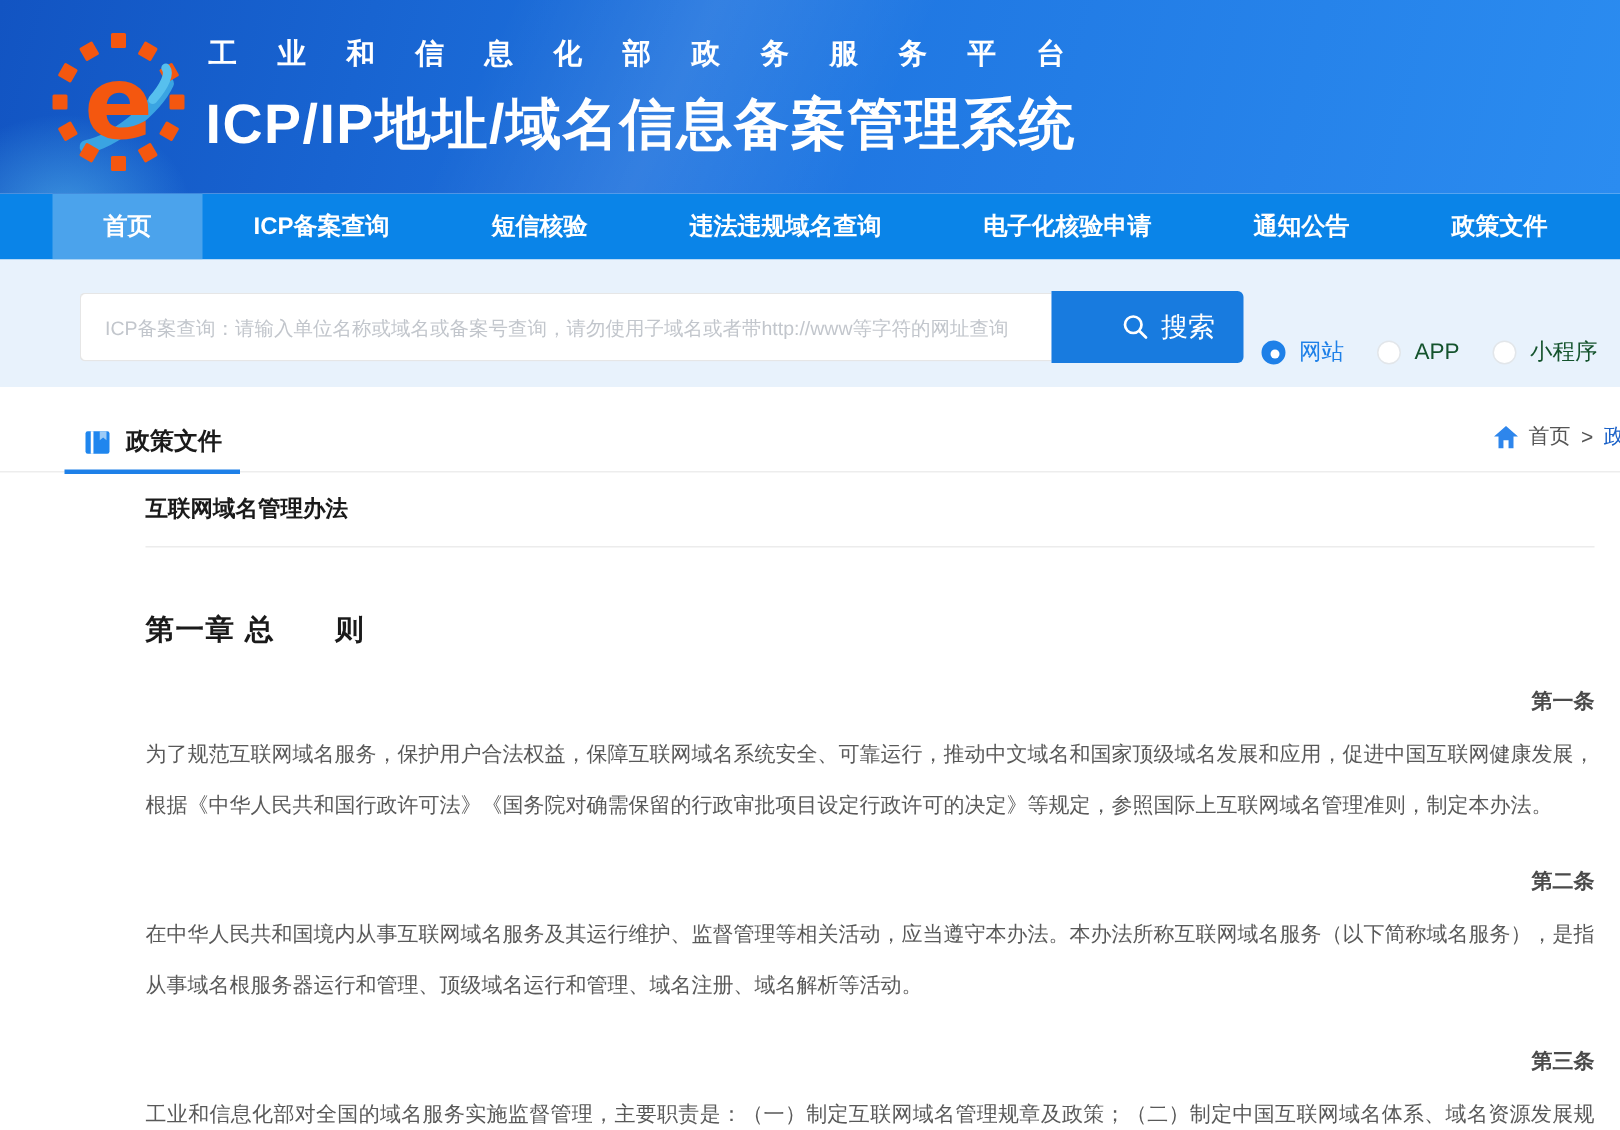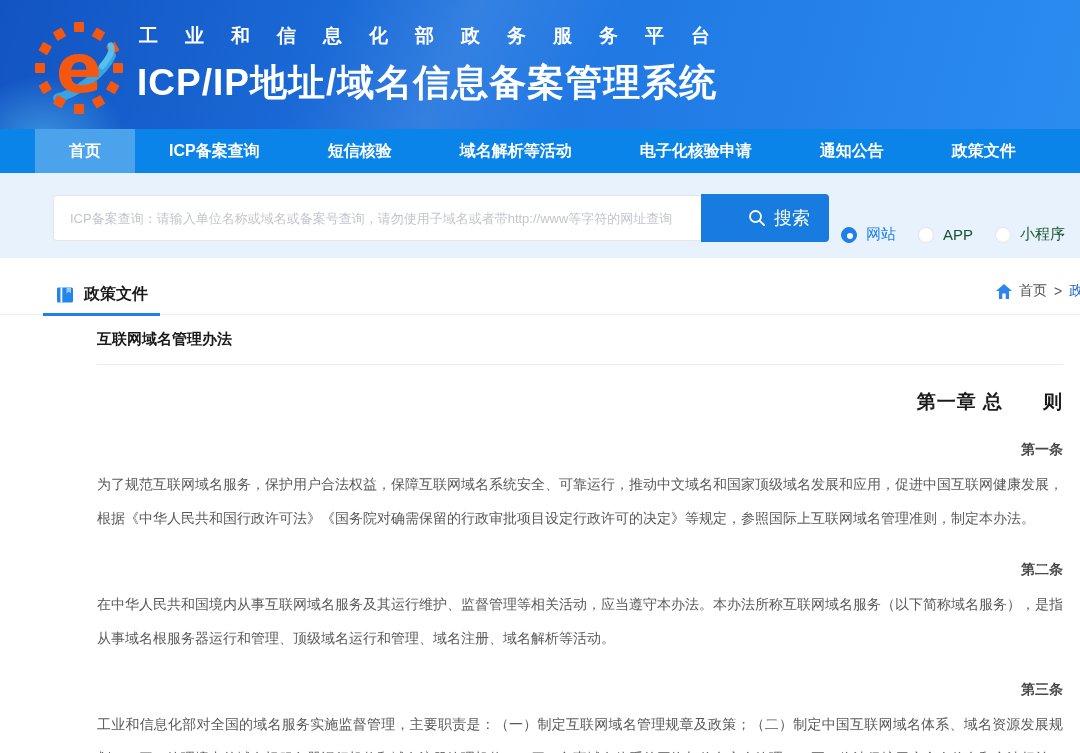--- a/index.html
+++ b/index.html
@@ -177,23 +177,22 @@
   }
   .title-divider {
     border: none;
     border-top: 1px solid #ececec;
     margin-top: 15px;
   }
   .chapter-heading {
     font-size: 19px;
     font-weight: bold;
     color: #1a1a1a;
-    margin-top: 24px;
+    margin-top: 42px;
     letter-spacing: 1px;
-    text-align: right;
   }
   .law-section { margin-top: 26px; }
   .law-section-label {
     font-size: 14px;
     font-weight: bold;
     color: #4a4a4a;
     margin-bottom: 8px;
     text-align: right;
   }
   .law-section-text {
@@ -249,21 +248,21 @@
   <div class="titles">
     <div class="platform-title">工业和信息化部政务服务平台</div>
     <div class="system-title">ICP/IP地址/域名信息备案管理系统</div>
   </div>
 </div>
 
 <div class="nav">
   <a class="nav-item active">首页</a>
   <a class="nav-item">ICP备案查询</a>
   <a class="nav-item">短信核验</a>
-  <a class="nav-item">域名解析等活动</a>
+  <a class="nav-item">违法违规域名查询</a>
   <a class="nav-item">电子化核验申请</a>
   <a class="nav-item">通知公告</a>
   <a class="nav-item">政策文件</a>
 </div>
 
 <div class="search-section">
   <input class="search-input" type="text" placeholder="ICP备案查询：请输入单位名称或域名或备案号查询，请勿使用子域名或者带http://www等字符的网址查询" style="">
   <button class="search-btn">
     <svg width="18" height="18" viewBox="0 0 18 18">
       <circle cx="7.5" cy="7.5" r="5.5" fill="none" stroke="#ffffff" stroke-width="1.8"></circle>

